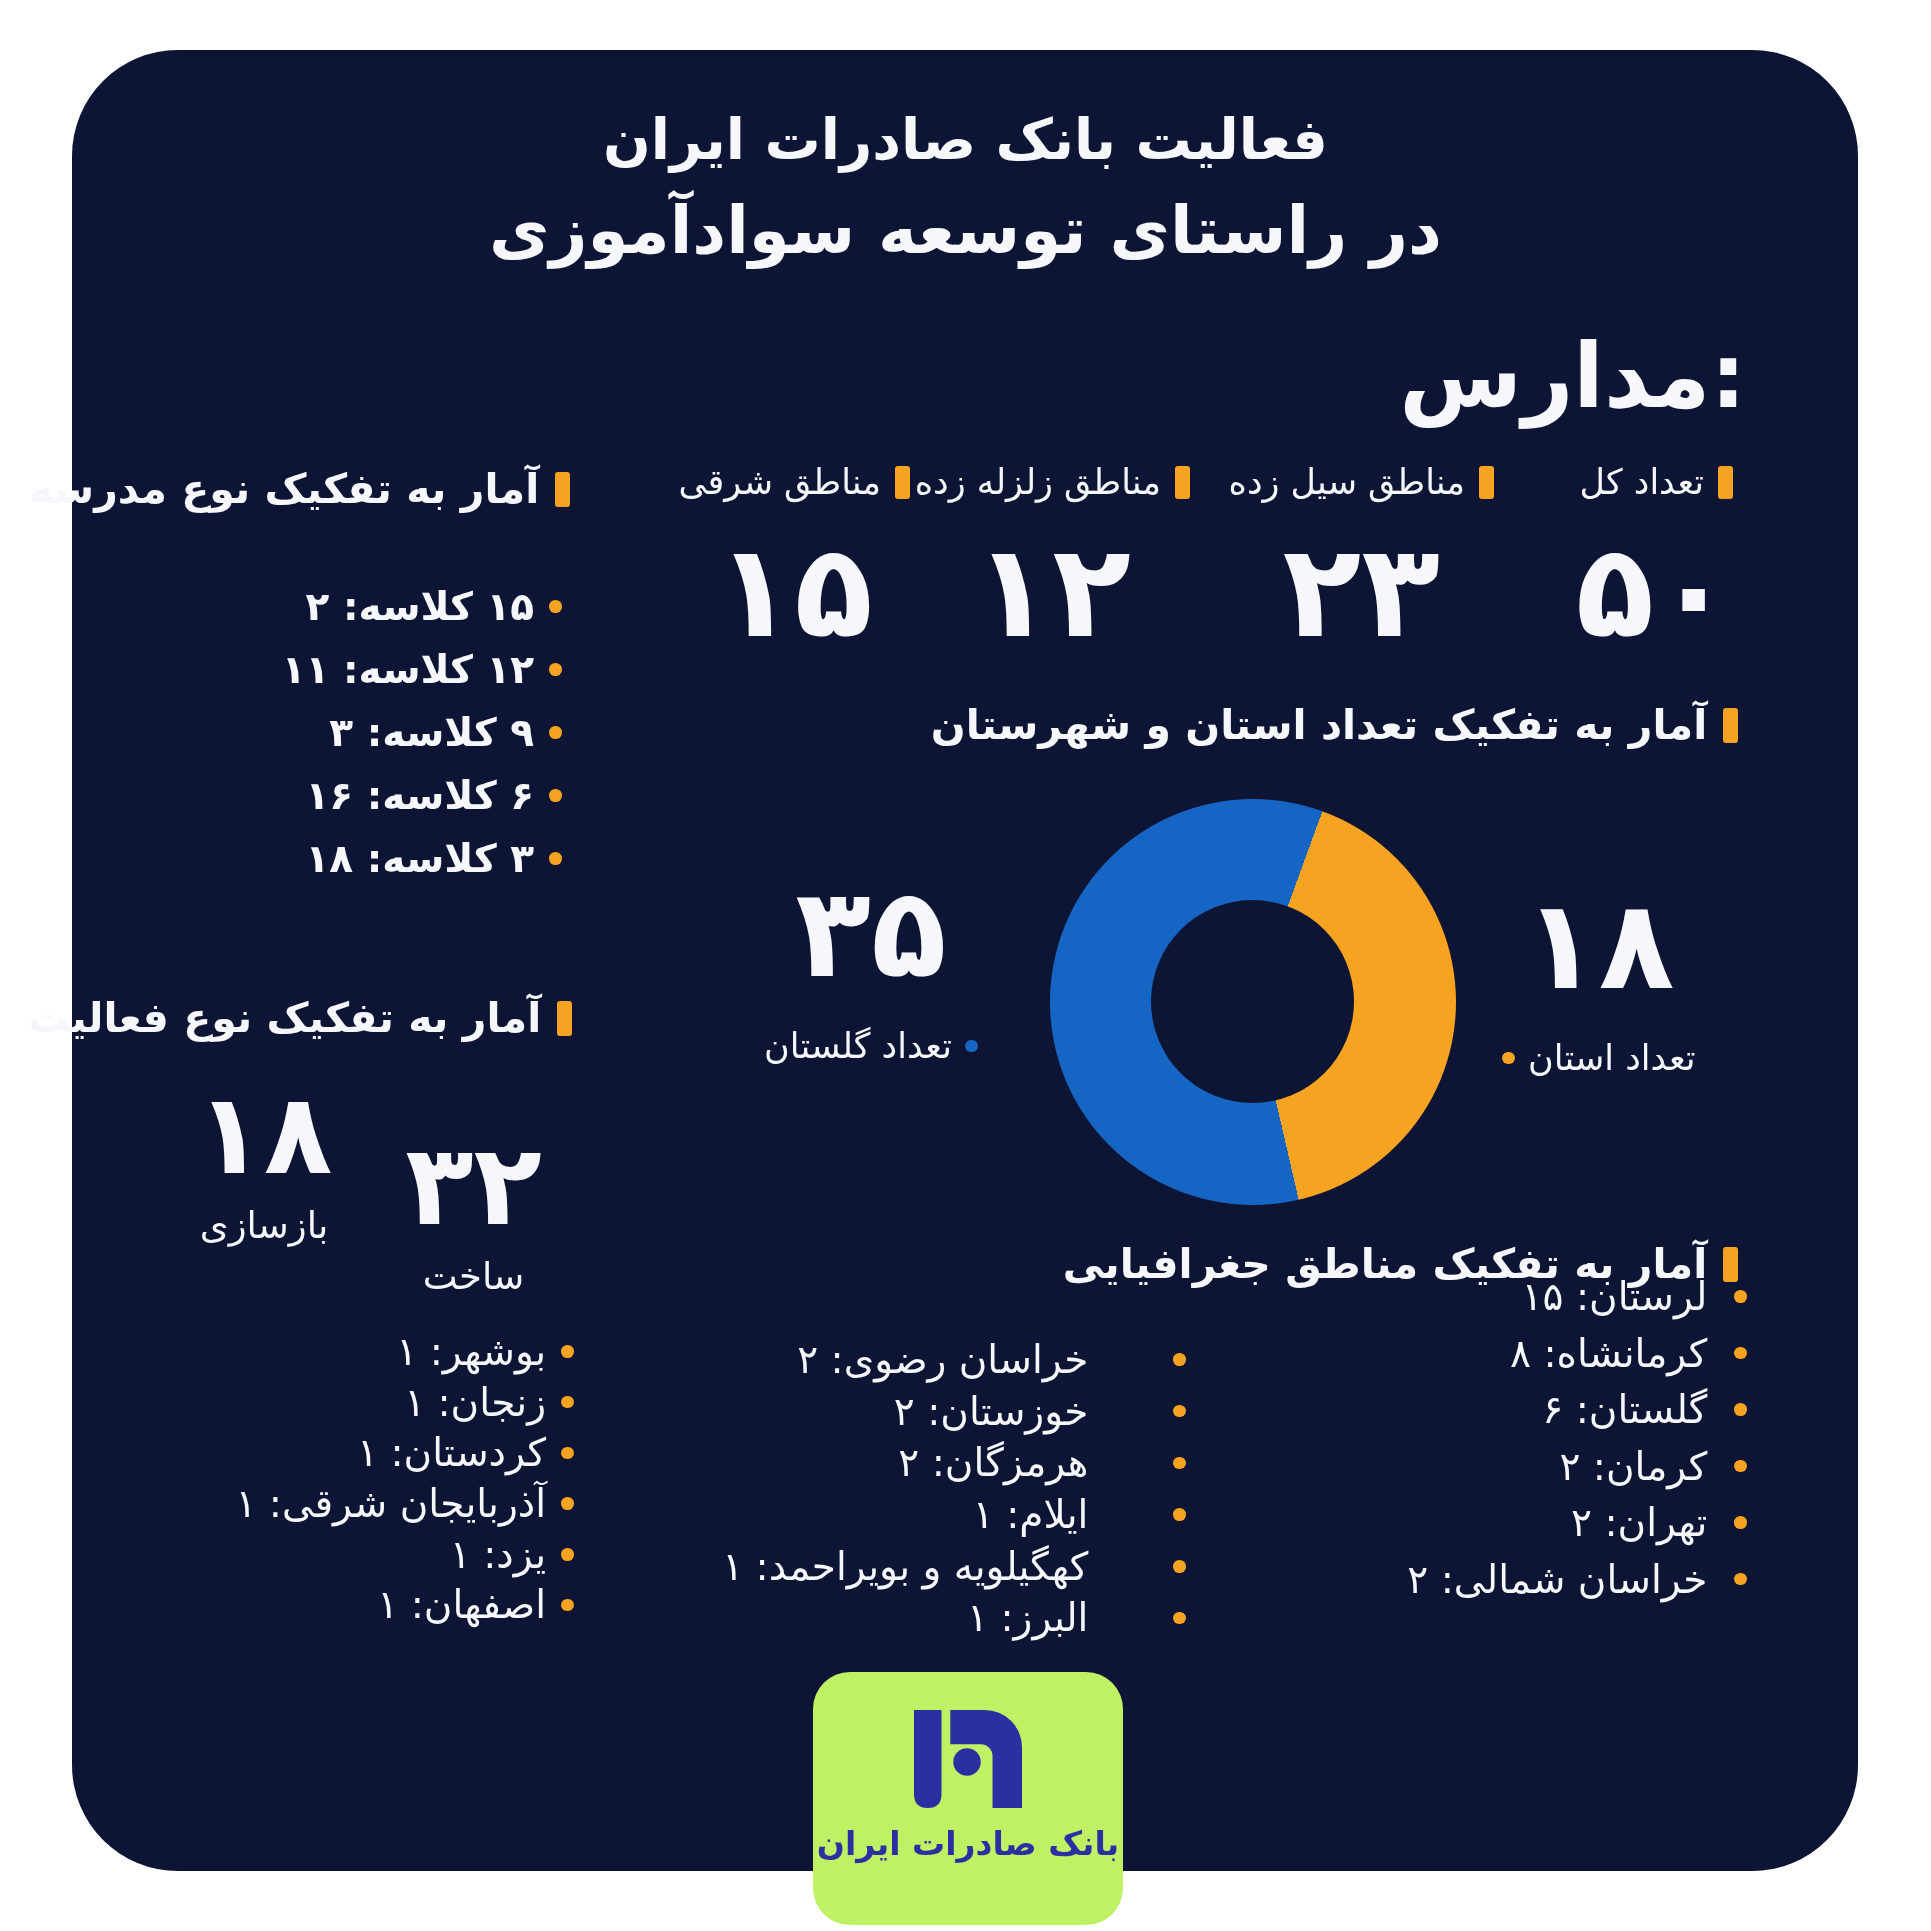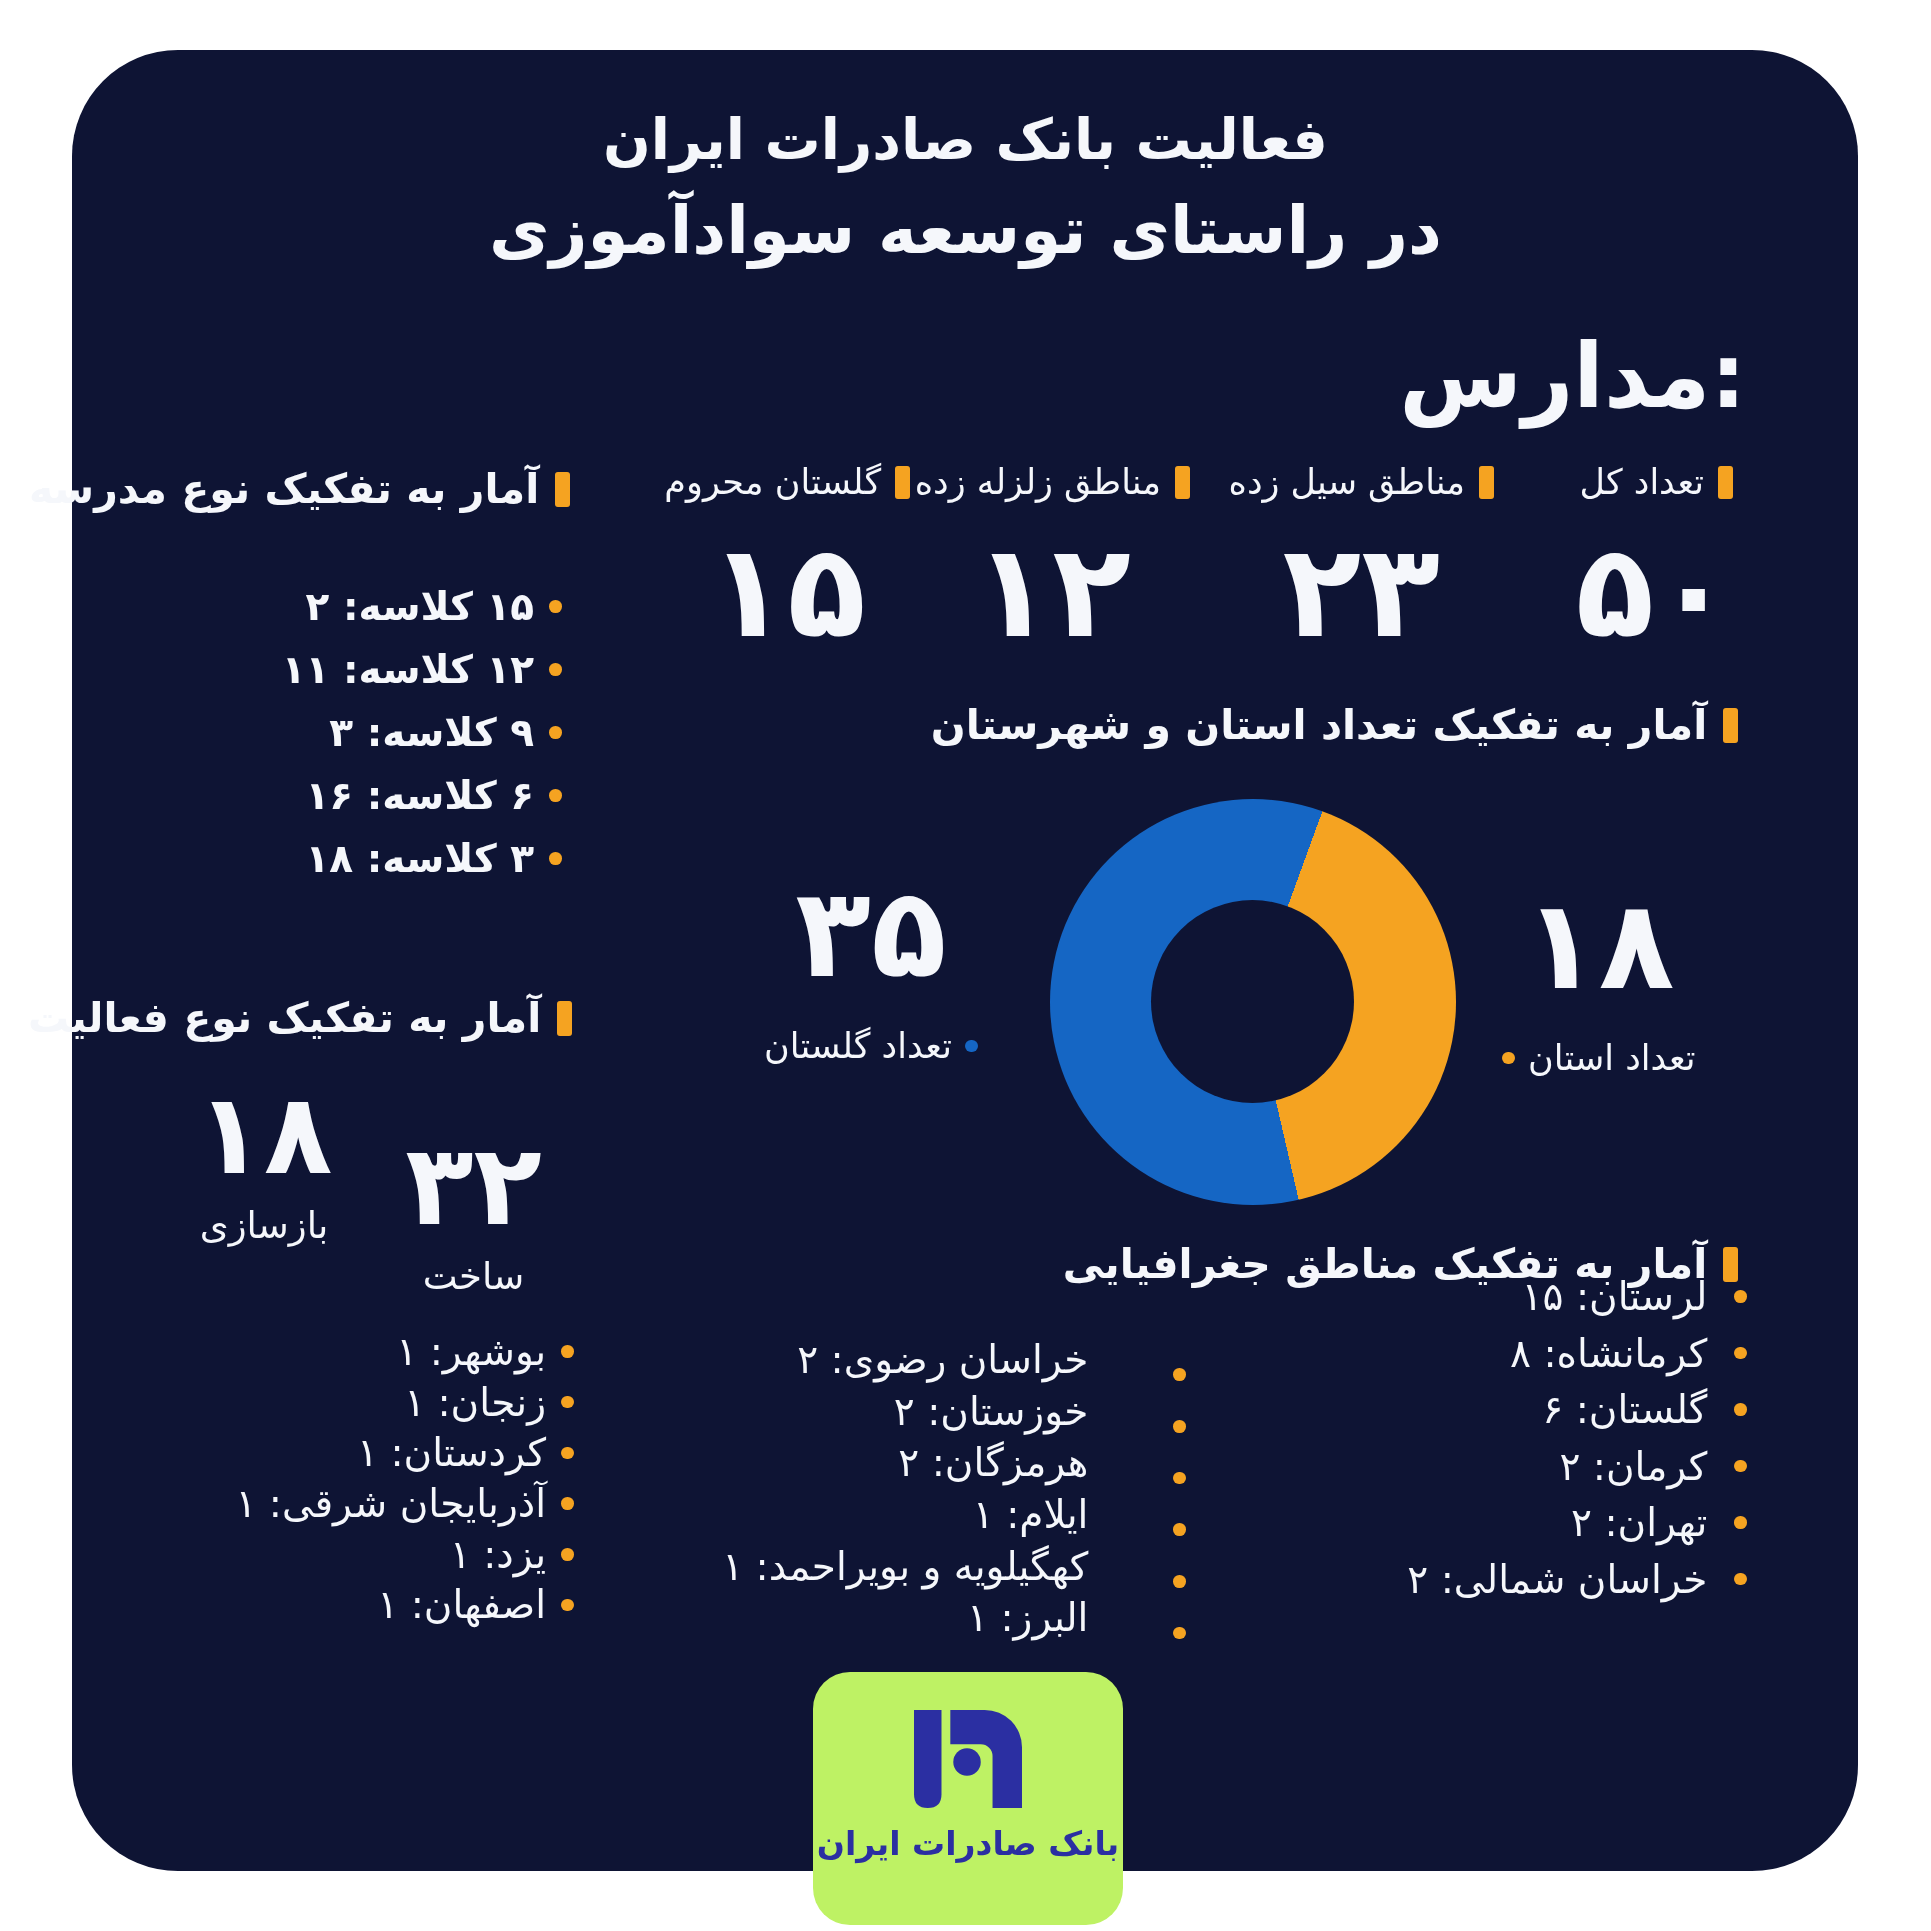--- a/index.html
+++ b/index.html
@@ -52,21 +52,21 @@
   .pc-city{right:953px;top:871px;}
   .pc-prov{left:1502px;top:883px;}
   .pc-value{font-size:124px;font-weight:bold;line-height:1;}
   .pc-label-row{display:flex;direction:rtl;align-items:center;gap:13.5px;font-size:35px;margin-top:31px;}
 
   .geo-col{position:absolute;}
   .geo-right{right:184px;top:1275px;text-align:right;}
   .geo-middle{right:745px;top:1338px;}
   .geo-left{right:1357px;top:1330px;}
   .geo-right .li-row{margin-bottom:13.5px;gap:27px;}
-  .geo-middle .li-row{margin-bottom:8.7px;gap:85px;align-items:flex-end;}
+  .geo-middle .li-row{margin-bottom:8.7px;gap:85px;}
   .geo-left .li-row{margin-bottom:7.7px;gap:15.4px;}
 
   .logo-box{
     position:absolute;left:813px;top:1672px;width:310px;height:253px;background:#bef264;
     border-radius:37px;display:flex;flex-direction:column;align-items:center;z-index:5;
   }
   .logo-mark{margin-top:37px;width:108px;height:100px;}
   .logo-mark path,.logo-mark circle{fill:#2B2FA2;}
   .logo-text{font-size:33px;font-weight:bold;color:#2B2FA2;margin-top:15.4px;white-space:nowrap;}
 </style>
@@ -99,21 +99,21 @@
 <div class="stat stat-3">
   <div class="stat-label-row">
     <span class="marker"></span>
     <span>مناطق زلزله زده</span>
   </div>
   <div class="stat-value">۱۲</div>
 </div>
 <div class="stat stat-4">
   <div class="stat-label-row">
     <span class="marker"></span>
-    <span>گلستان محروم</span>
+    <span>مناطق شرقی</span>
   </div>
   <div class="stat-value">۱۵</div>
 </div>
 
 <div class="sec-h sh-school">
   <span class="marker"></span>
   <span>آمار به تفکیک نوع مدرسه</span>
 </div>
 <div class="school-list">
   <div class="li-row">

